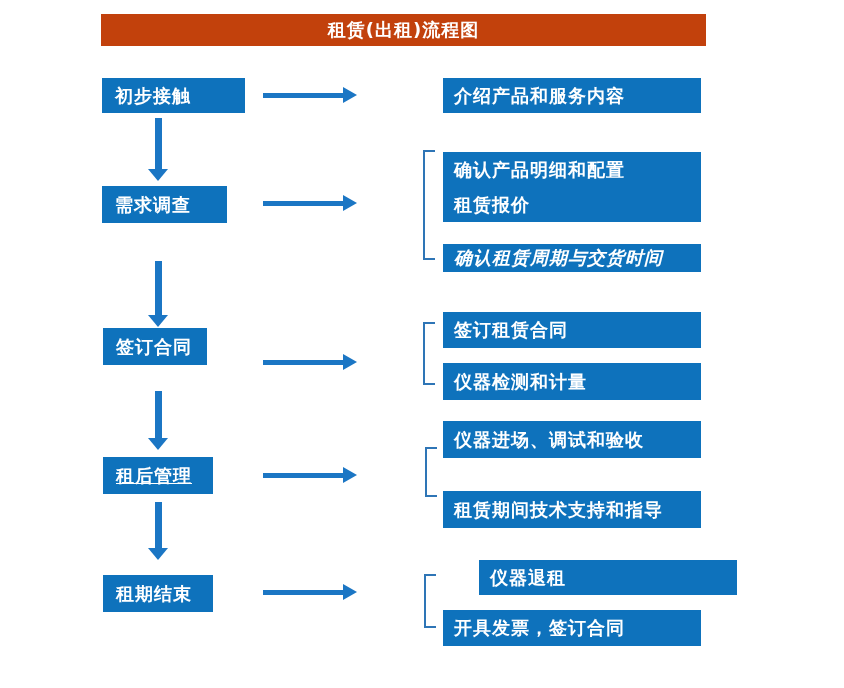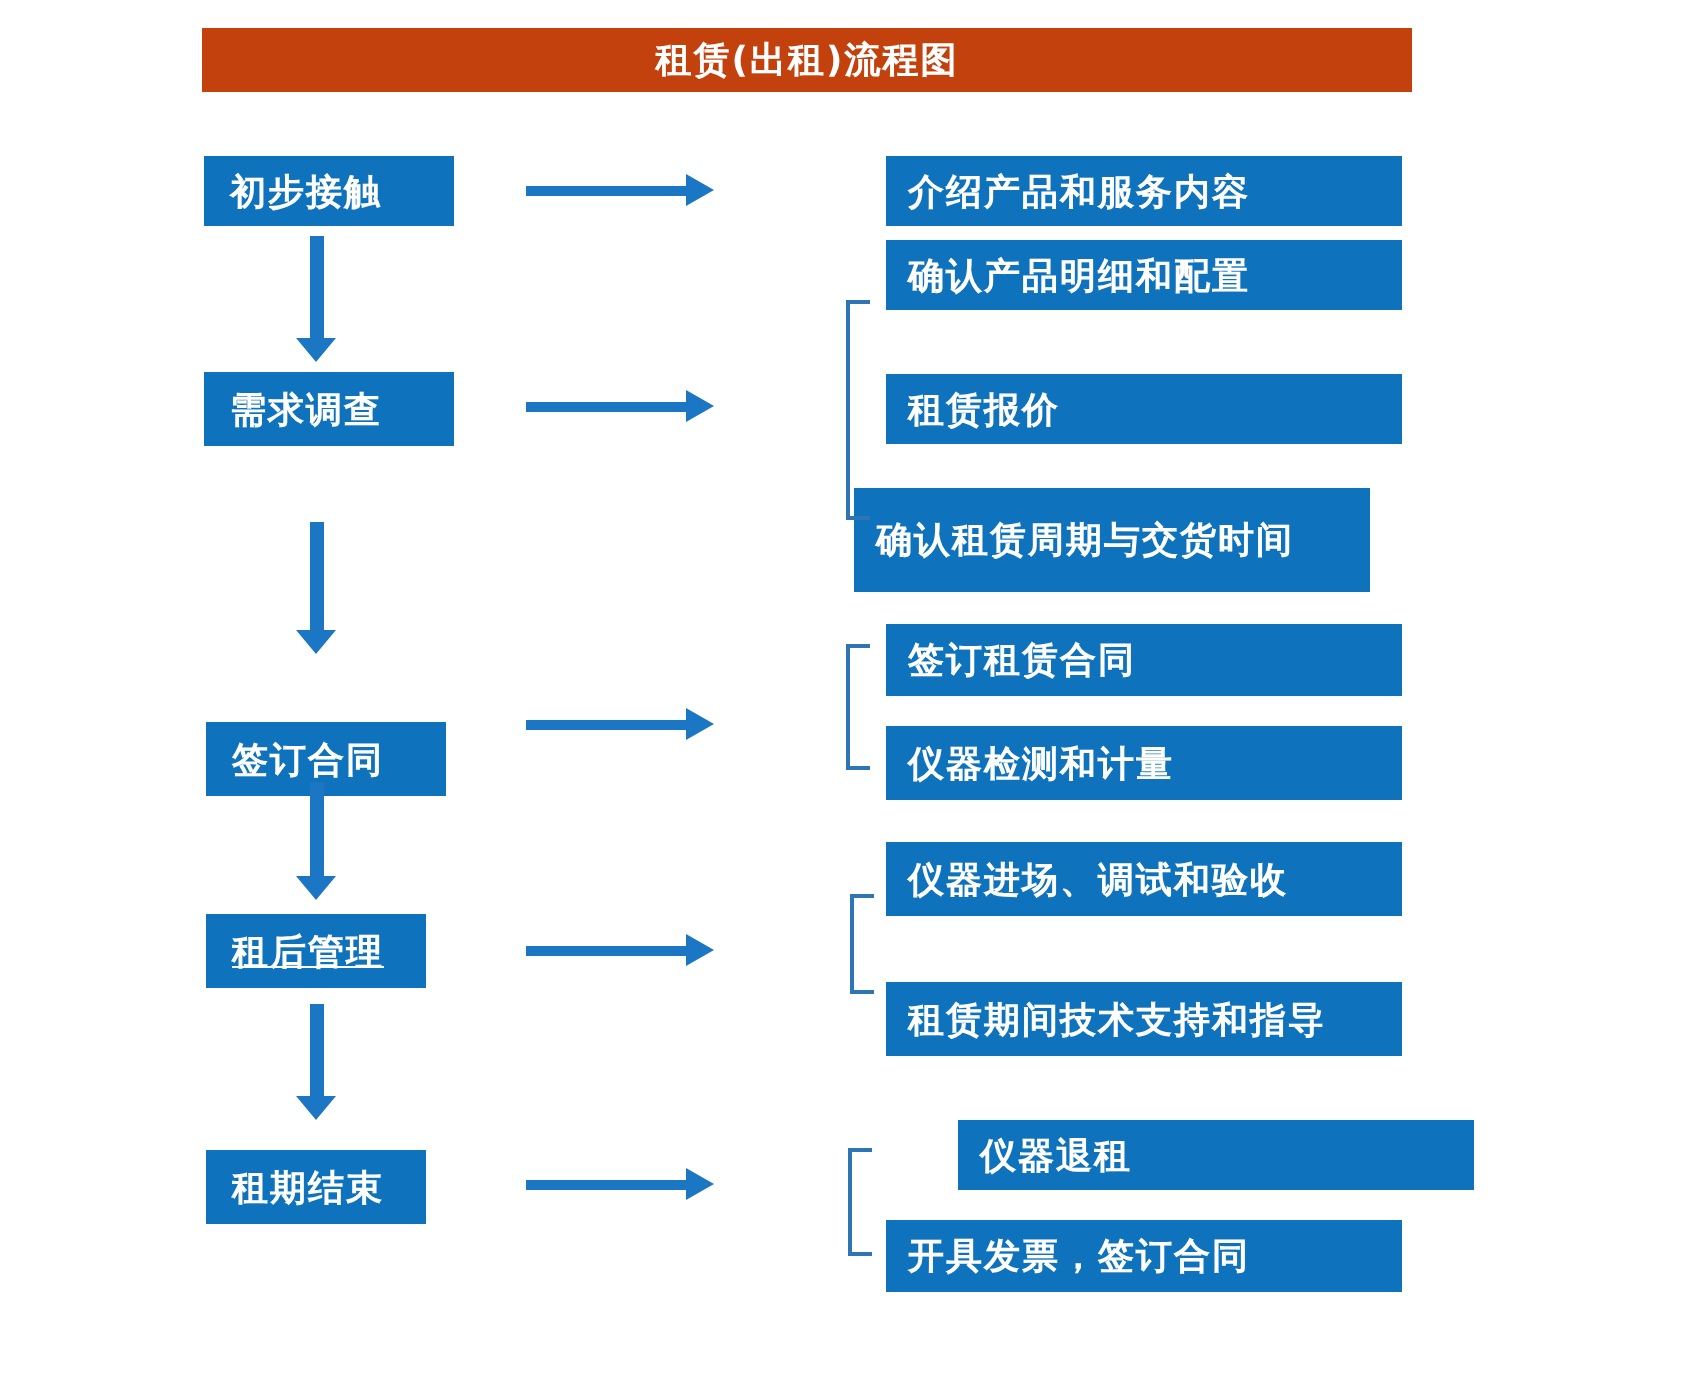--- a/index.html
+++ b/index.html
@@ -36,31 +36,31 @@
     border:2px solid #2E75B6;border-right:none;background:transparent;
   }
 </style>
 </head>
 <body>
 
 <div id="canvas">
 
   <div class="titlebar">租赁(出租)流程图</div>
 
-  <div class="box stage" style="left:102px;top:78px;width:125px;height:35px;">初步接触</div>
+  <div class="box stage" style="left:102px;top:78px;width:143px;height:35px;">初步接触</div>
   <div class="box stage" style="left:102px;top:186px;width:125px;height:37px;">需求调查</div>
-  <div class="box stage" style="left:103px;top:361px;width:120px;height:37px;">签订合同</div>
+  <div class="box stage" style="left:103px;top:328px;width:104px;height:37px;">签订合同</div>
   <div class="box stage" style="left:103px;top:457px;width:110px;height:37px;text-decoration:underline;">租后管理</div>
   <div class="box output" style="left:443px;top:78px;height:35px;">介绍产品和服务内容</div>
 
   <div class="box stage" style="left:103px;top:575px;width:110px;height:37px;">租期结束</div>
 
-  <div class="box output" style="left:443px;top:120px;height:35px;">确认产品明细和配置</div>
+  <div class="box output" style="left:443px;top:152px;height:35px;">确认产品明细和配置</div>
   <div class="box output" style="left:443px;top:187px;height:35px;">租赁报价</div>
-  <div class="box output" style="left:427px;top:244px;height:52px;">确认租赁周期与交货时间</div>
+  <div class="box output" style="left:443px;top:244px;height:28px;font-style:italic;">确认租赁周期与交货时间</div>
 
   <div class="box output" style="left:443px;top:312px;height:36px;">签订租赁合同</div>
   <div class="box output" style="left:443px;top:363px;height:37px;">仪器检测和计量</div>
 
   <div class="box output" style="left:443px;top:421px;height:37px;">仪器进场、调试和验收</div>
   <div class="box output" style="left:443px;top:491px;height:37px;">租赁期间技术支持和指导</div>
 
   <div class="box output" style="left:443px;top:560px;height:35px;margin-left:36px;">仪器退租</div>
   <div class="box output" style="left:443px;top:610px;height:36px;">开具发票，签订合同</div>
 

